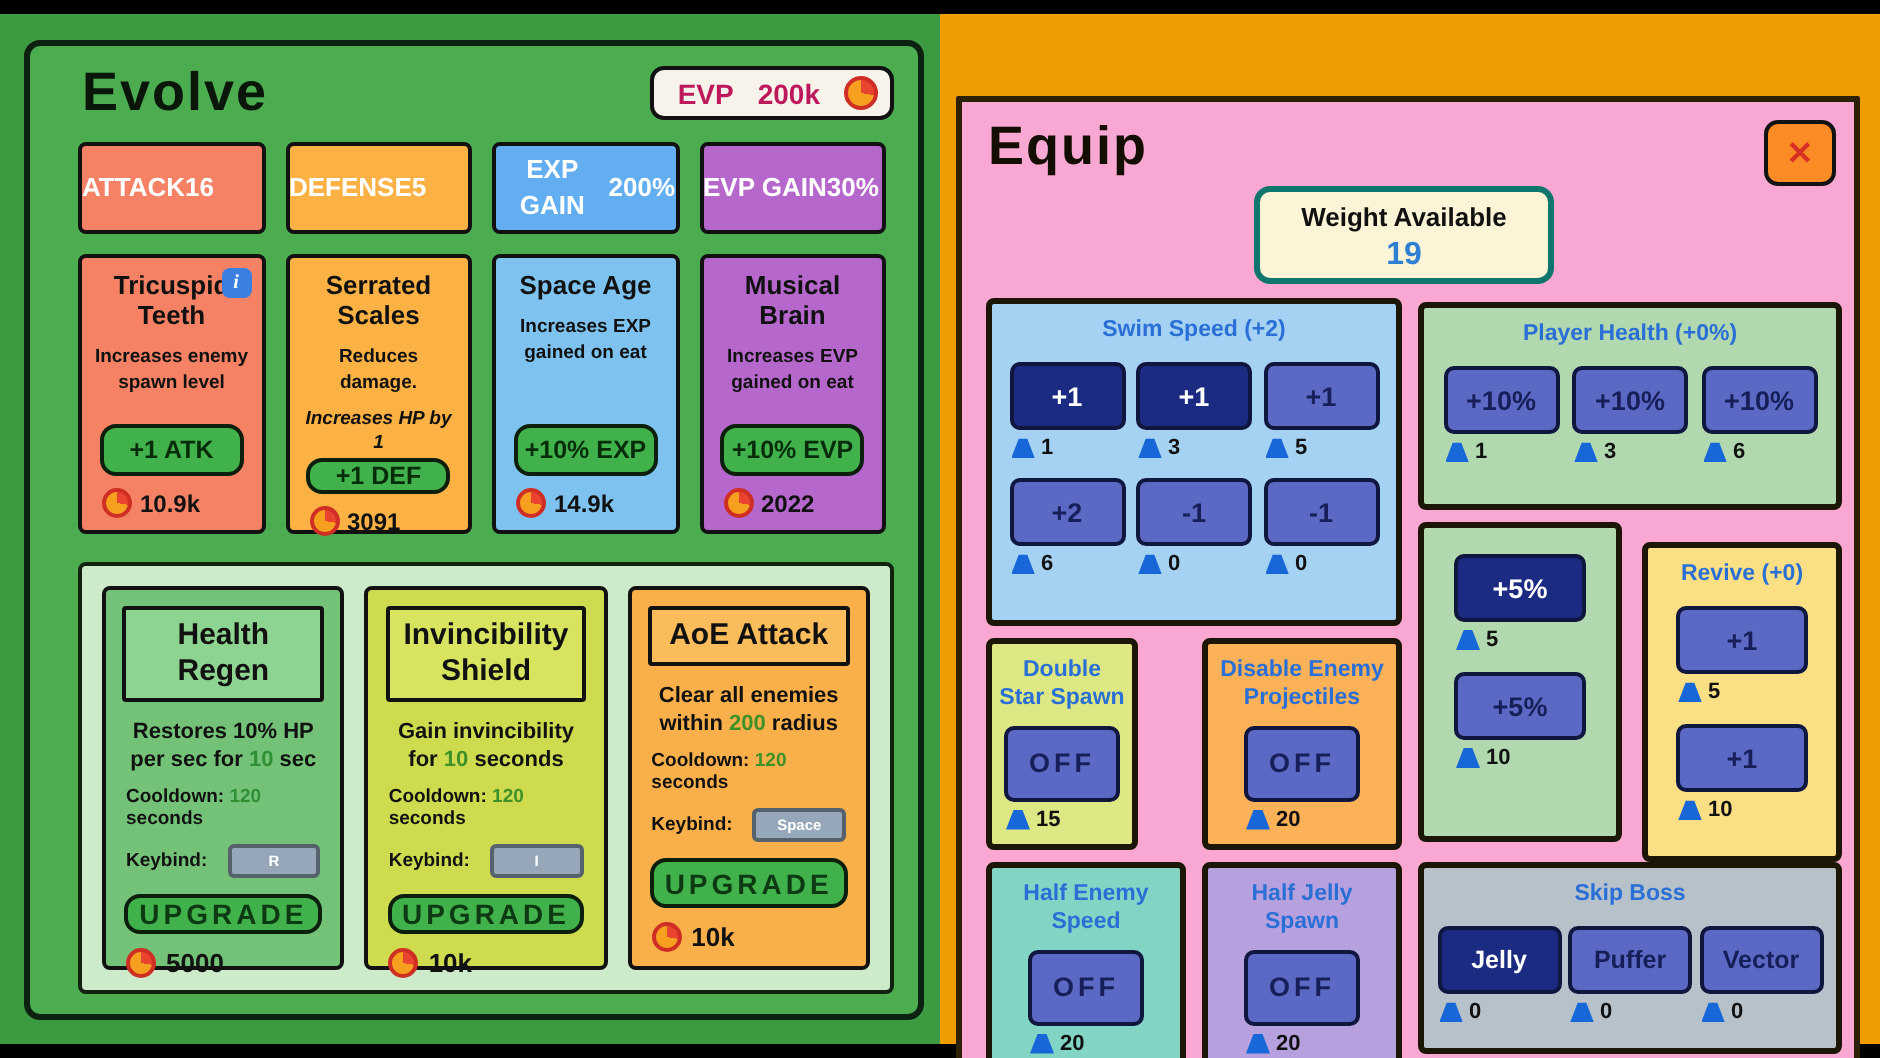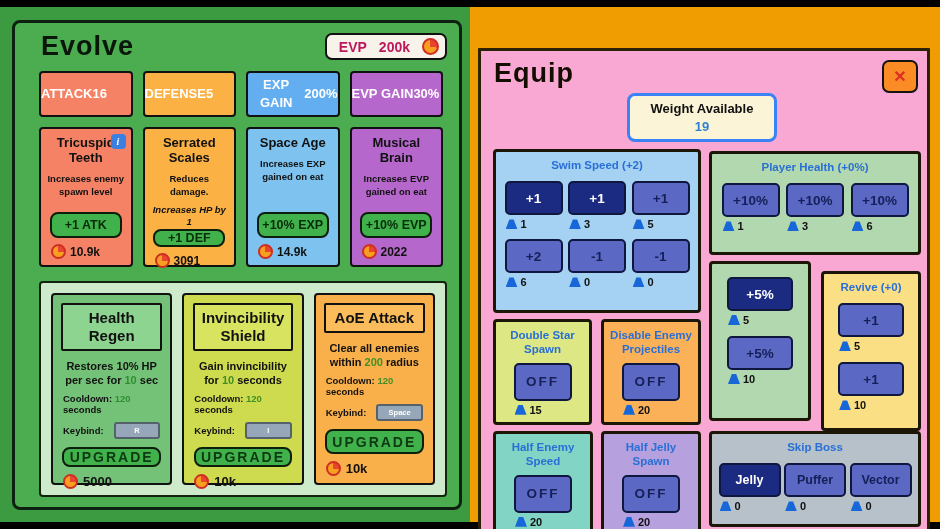--- a/index.html
+++ b/index.html
@@ -65,40 +65,40 @@
            font-size:13px; padding-left:5px; }
 
   
   .equip { position:absolute; left:478px; top:20px; width:452px; height:490px;
            background:#f9a8d4; border:3px solid #2d2105; border-radius:1px;margin-top:28px; }
   .eq-title { position:absolute; left:13px; top:7px; font-size:27px; color:#140e02; letter-spacing:1px; }
   .close-btn { position:absolute; right:9px; top:9px; width:36px; height:33px; background:#fb8b24;
                border:2px solid #131313; border-radius:7px; color:#d93025; font-size:16px;
                font-family:inherit; font-weight:700; cursor:pointer; }
   .weight-box { position:absolute; left:146px; top:42px; width:150px; height:49px; background:#fbf4d7;
-                border:3px solid #3b82f6; border-radius:8px; text-align:center; padding-top:5px; }
+                border:3px solid #0f766e; border-radius:8px; text-align:center; padding-top:5px; }
   .weight-box .wlabel { font-size:13px; color:#111; }
-  .weight-box .wval { font-size:13px; color:#2f7fd2; margin-top:3px; }
+  .weight-box .wval { font-size:16px; color:#2f7fd2; margin-top:3px; }
 
   .esec { position:absolute; border:3px solid #1c1606; border-radius:4px; padding:4px 3px; }
   .esec-title { color:#2a6fd6; font-size:11.5px; text-align:center; line-height:1.25; margin-top:2px; }
   .erow { display:flex; justify-content:space-evenly; margin-top:9px; }
   .ecell { display:flex; flex-direction:column; width:58px; }
   .ebtn { width:100%; height:34px; background:#5b68c4; border:2px solid #10173f; border-radius:5px;
           color:#161f58; font-family:inherit; font-weight:700; font-size:13.5px; cursor:pointer; }
   .ebtn.on { background:#1c2b82; color:#fff; }
   .ebtn.off-btn { height:38px; letter-spacing:2px; }
   .wline { display:flex; align-items:center; gap:3px; font-size:11px; color:#111; margin-top:3px; padding-left:1px; }
   .wicon { width:12px; height:10px; background:#1767d8; clip-path:polygon(32% 0,68% 0,100% 100%,0 100%); }
 
   .sec-swim   { left:12px;  top:98px;  width:208px; height:164px; background:#a5d2f3; }
   .sec-phealth{ left:228px; top:100px; width:212px; height:104px; background:#b2d8af; }
   .sec-regen  { left:228px; top:210px; width:102px; height:160px; background:#b2d8af; }
   .sec-revive { left:340px; top:220px; width:100px; height:160px; background:#fbdf85; }
-  .sec-dstar  { left:12px;  top:268px; width:99px; height:106px; background:#dde783; }
+  .sec-dstar  { left:12px;  top:268px; width:76px; height:106px; background:#dde783; }
   .sec-dproj  { left:120px; top:268px; width:100px; height:106px; background:#fbb158; }
   .sec-henemy { left:12px;  top:380px; width:100px; height:106px; background:#82d4c5; }
   .sec-hjelly { left:120px; top:380px; width:100px; height:106px; background:#b6a1de; }
   .sec-boss   { left:228px; top:380px; width:212px; height:96px;  background:#b6c1c9; }
 
   .col-cells { display:flex; flex-direction:column; align-items:center; gap:10px; margin-top:9px; }
   .col-cells .ecell { width:66px; }
   .one-cell { display:flex; flex-direction:column; align-items:center; margin-top:6px; }
   .one-cell .ecell { width:58px; }
   .sec-boss .ecell { width:62px; }

